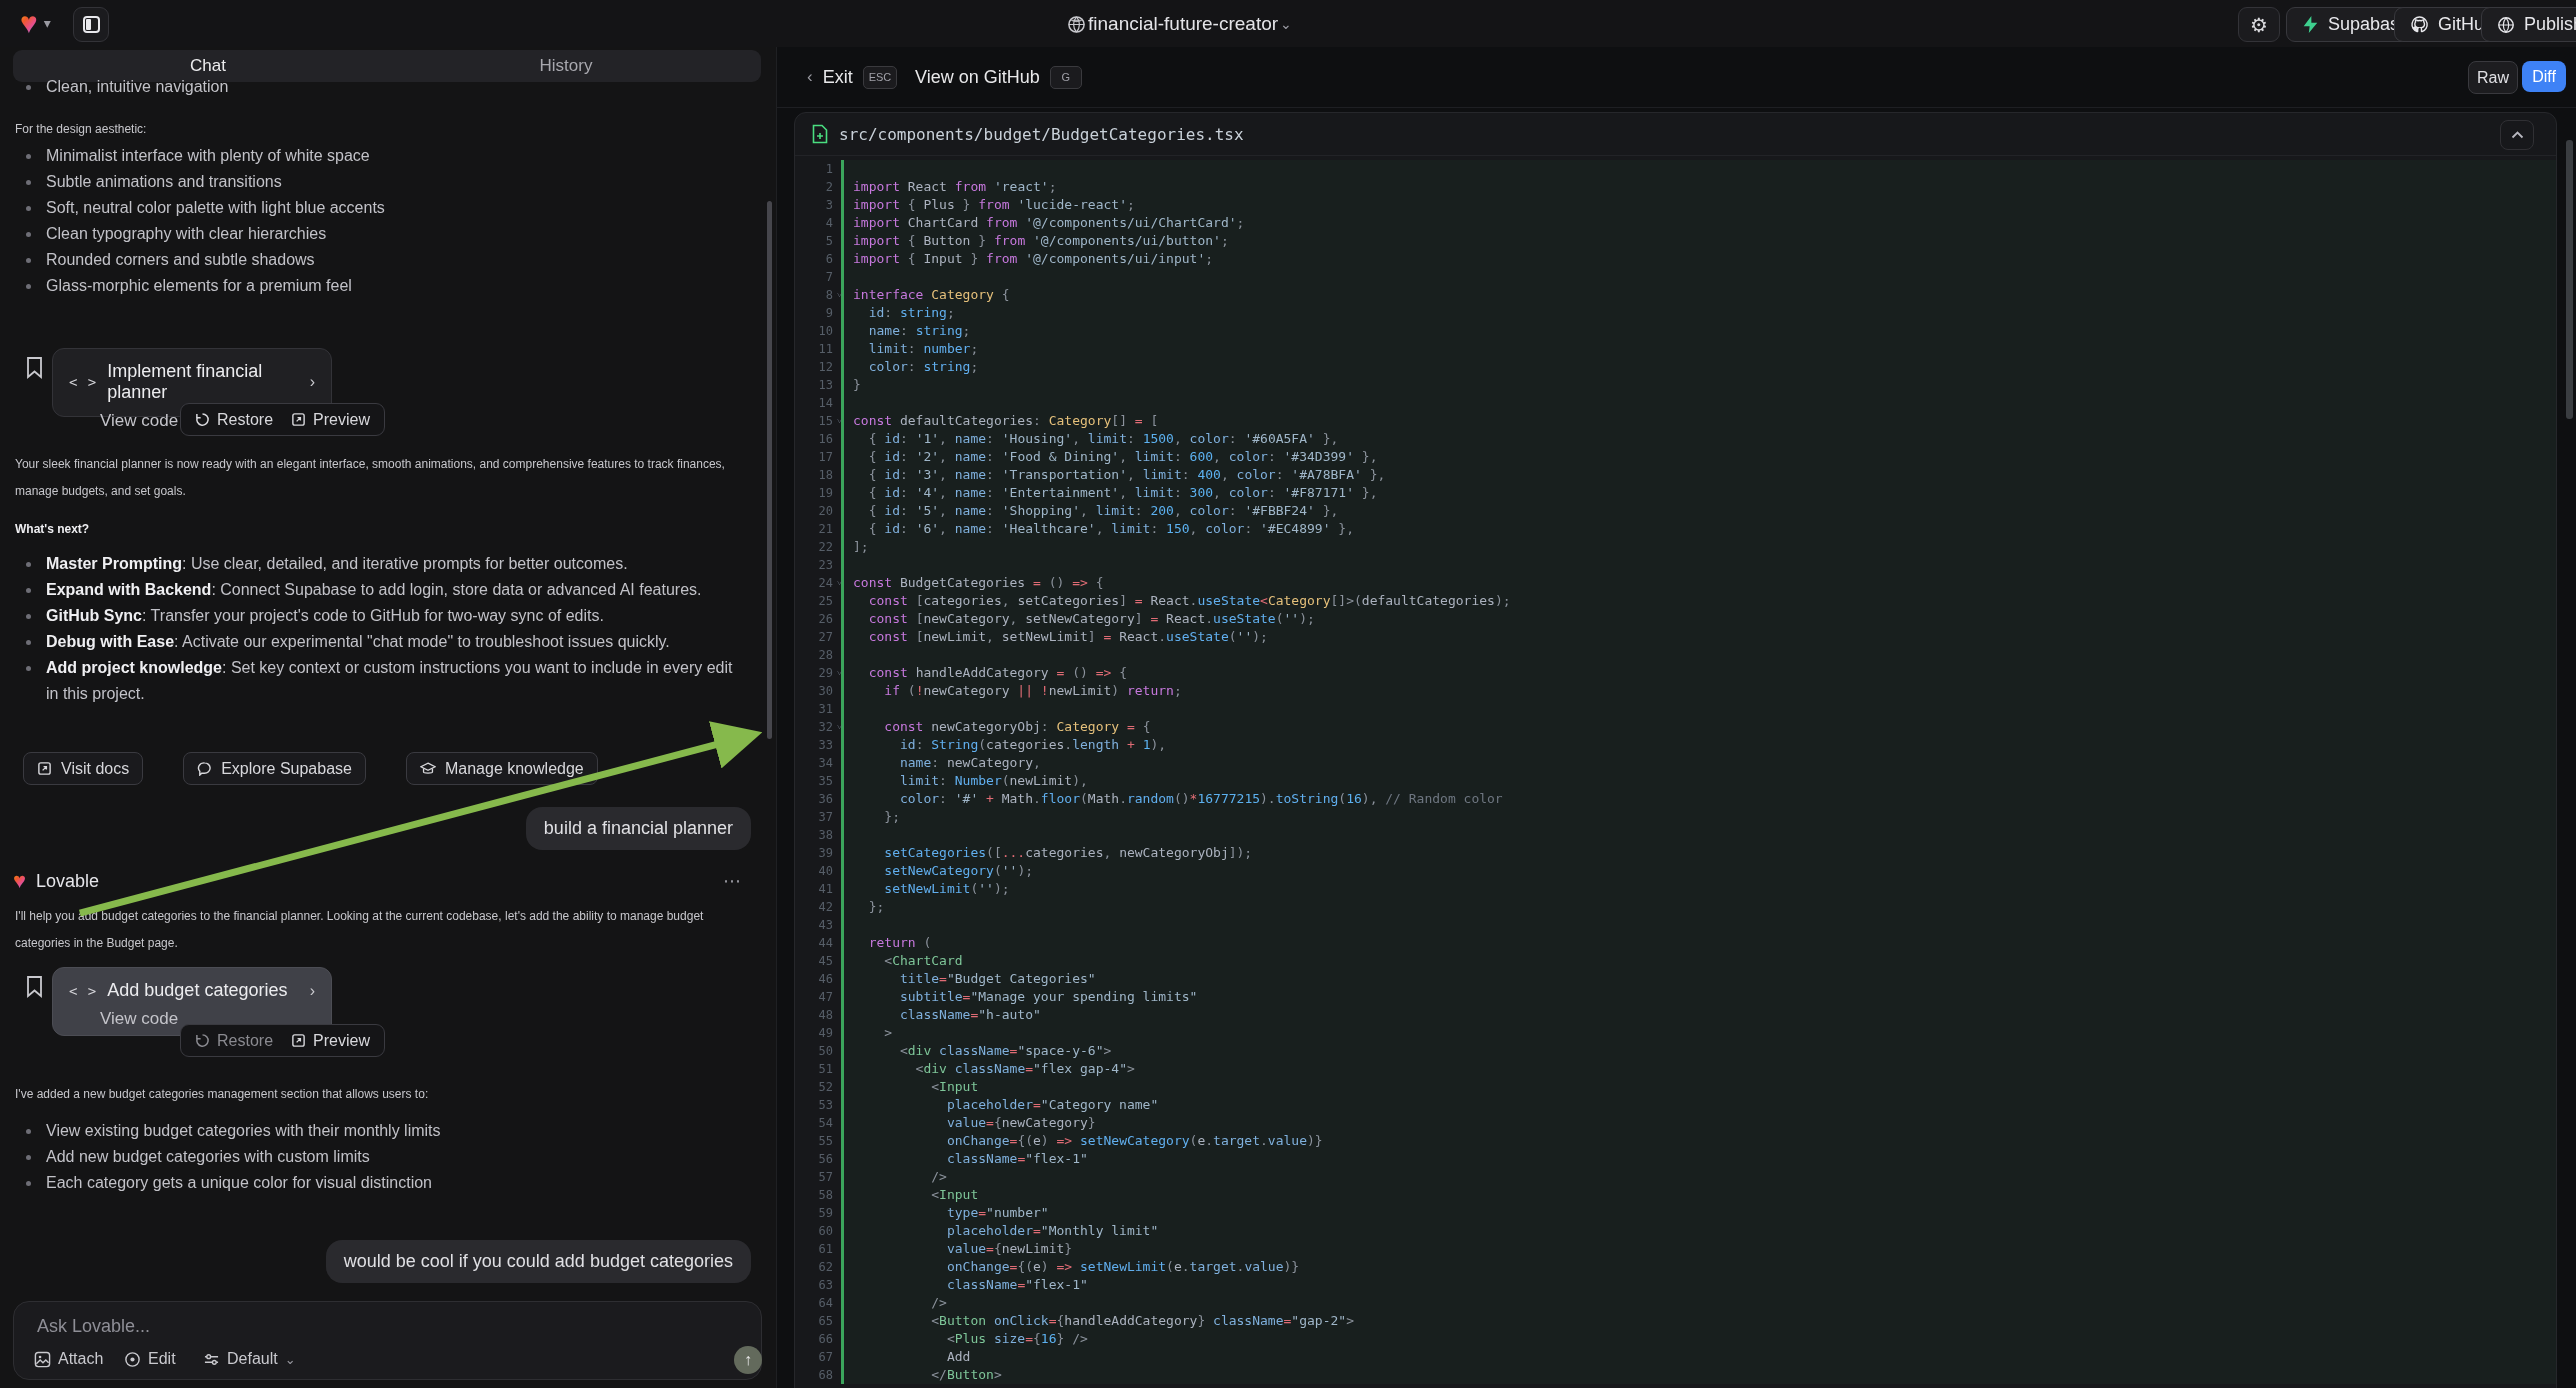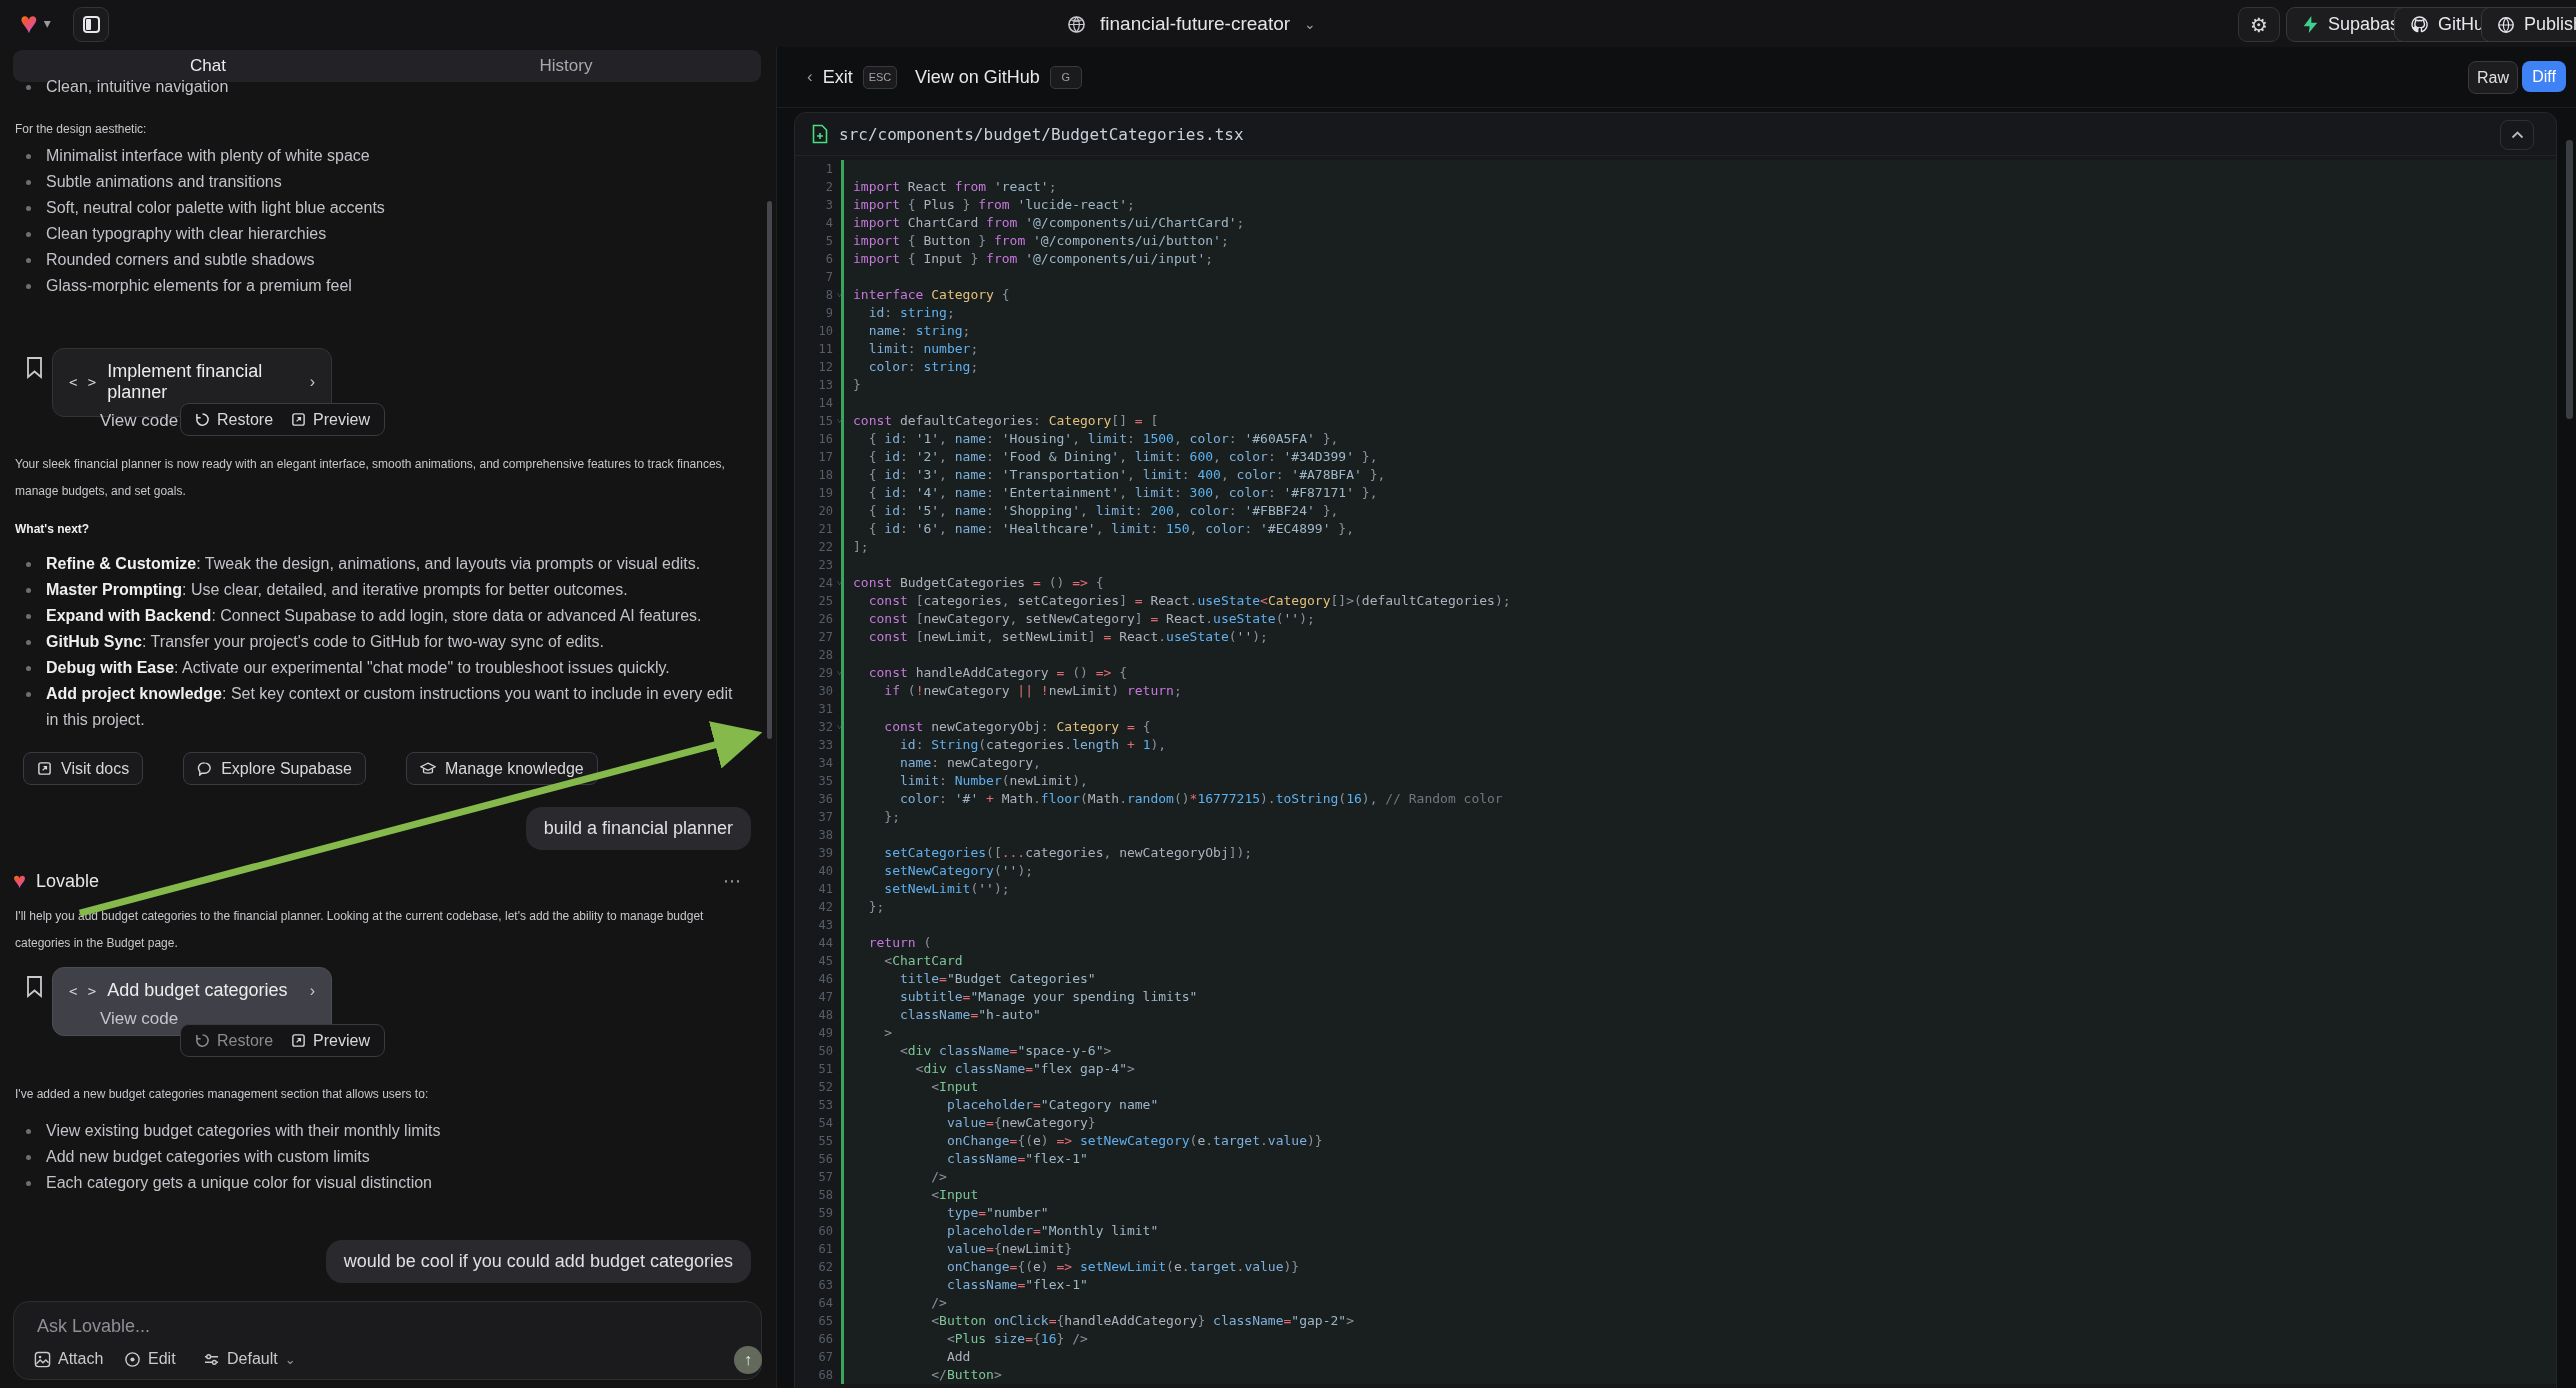--- a/index.html
+++ b/index.html
@@ -8,21 +8,21 @@
   .abs{position:absolute;}
 
   
   #topbar{position:absolute;left:0;top:0;width:2576px;height:47px;background:#141416;}
   .heart{font-size:30px;line-height:30px;background:linear-gradient(135deg,#f5a623 10%,#f0592a 35%,#e84f8a 60%,#7a8cf0 90%);
          -webkit-background-clip:text;background-clip:text;color:transparent;}
   .tb-chev{color:#9a9aa2;font-size:14px;}
   .icon-btn{display:flex;align-items:center;justify-content:center;border:1px solid #333338;border-radius:9px;background:#1b1b1e;}
   .pill-btn{display:flex;align-items:center;gap:9px;border:1px solid #38383d;border-radius:9px;background:#1d1d20;
             color:#E8E8EC;font-size:18px;padding:0 15px;height:33px;}
-  #proj-title{display:flex;align-items:center;gap:14px;color:#E4E4E8;font-size:19px;}
+  #proj-title{display:flex;align-items:center;gap:2px;color:#E4E4E8;font-size:19px;}
 
   
   #chat{position:absolute;left:0;top:47px;width:776px;height:1341px;background:#141415;border-right:1px solid #1f2023;}
   #tabstrip{position:absolute;left:13px;top:3px;width:748px;height:28px;background:#232327;border-radius:9px;display:flex;padding:16px;box-sizing:border-box;}
   .tabseg{flex:1;display:flex;align-items:center;justify-content:center;font-size:17px;color:#A8A8AE;border-radius:7px;}
   .tabseg.active{background:#3A3A3F;color:#ECECEE;}
 
   .msg{position:absolute;left:15px;font-size:12px;color:#C7C7CC;line-height:27px;}
   .blist{position:absolute;left:15px;margin:0;padding:0;list-style:none;width:732px;}
   .blist li{position:relative;padding-left:31px;line-height:26px;font-size:16px;color:#C2C2C8;}
@@ -189,21 +189,20 @@
             <rect x="2" y="2" width="12" height="12" rx="2" fill="none" stroke="#D8D8DC" stroke-width="1.5"></rect>
             <path d="M6 10l4-4M7 6h3v3" fill="none" stroke="#D8D8DC" stroke-width="1.5"></path>
           </svg>
         <span>Preview</span>
       </span>
     </div>
 
     <div class="msg" style="top:404px;width:739px;">Your sleek financial planner is now ready with an elegant interface, smooth animations, and comprehensive features to track finances, manage budgets, and set goals.</div>
     <div class="msg bold" style="top:469px;font-weight:bold;">What's next?</div>
     <ul class="blist" style="top:504px;width:732px;">
-        <li><b>Refine &amp; Customize</b>: Tweak the design, animations, and layouts via prompts or visual edits.</li>
         <li><b>Master Prompting</b>: Use clear, detailed, and iterative prompts for better outcomes.</li>
         <li><b>Expand with Backend</b>: Connect Supabase to add login, store data or advanced AI features.</li>
         <li><b>GitHub Sync</b>: Transfer your project's code to GitHub for two-way sync of edits.</li>
         <li><b>Debug with Ease</b>: Activate our experimental "chat mode" to troubleshoot issues quickly.</li>
         <li><b>Add project knowledge</b>: Set key context or custom instructions you want to include in every edit in this project.</li>
       </ul>
 
     <div class="actions" style="top:705px;gap:40px;">
       <div class="act-btn">
         <svg width="15" height="15" viewBox="0 0 16 16">

